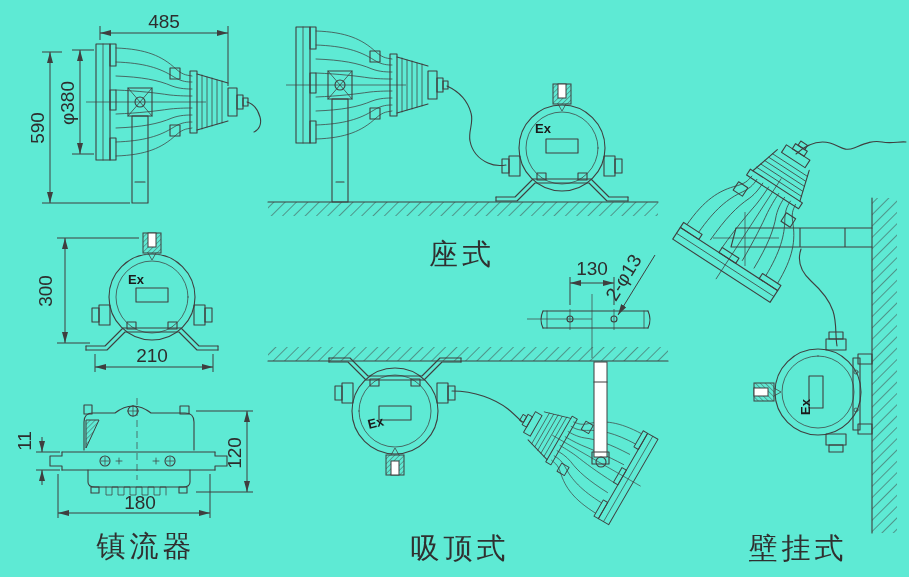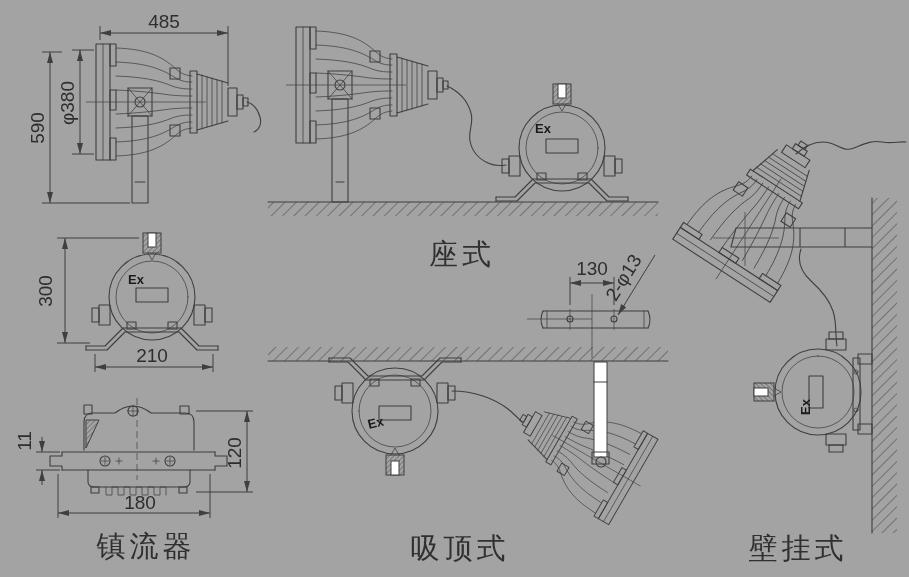--- a/index.html
+++ b/index.html
@@ -1,16 +1,16 @@
 <!DOCTYPE html>
 <html><head>
 <meta charset="utf-8">
 <style>
   html,body{margin:0;padding:0;background:#ffffff;}
-  .stage{position:relative;width:909px;height:577px;background:#a3a3a3;overflow:hidden;}
+  .stage{position:relative;width:909px;height:577px;background:#5eead4;overflow:hidden;}
   svg{display:block;}
   .ln{stroke:#3f3f3f;fill:none;stroke-width:1.1;stroke-linecap:round;stroke-linejoin:round;}
   .thin{stroke-width:0.75;}
   .dim{stroke:#3f3f3f;fill:none;stroke-width:1;}
   .cl{stroke:#3f3f3f;fill:none;stroke-width:0.7;}
   .dash{stroke-dasharray:7 4;}
   .hfill2{fill:url(#h2);stroke:#3f3f3f;stroke-width:1;}
   .wfill{fill:#ffffff;stroke:#3f3f3f;stroke-width:1;}
   .arr{fill:#3f3f3f;}
   text{font-family:"Liberation Sans","DejaVu Sans",sans-serif;fill:#2e2e2e;}

